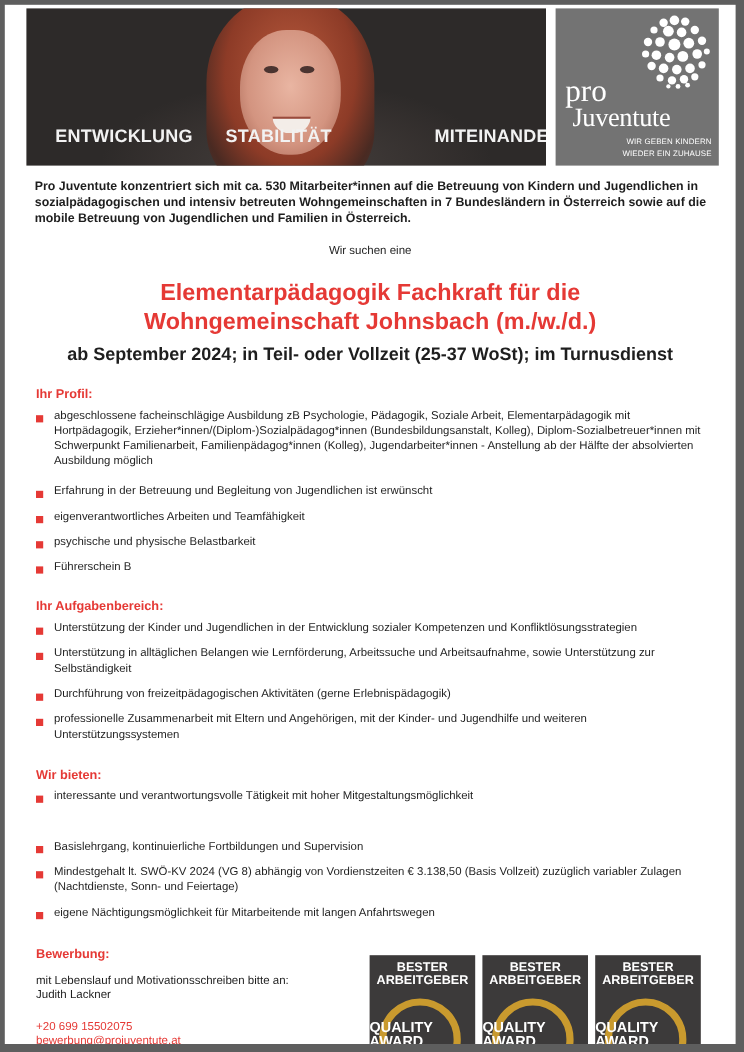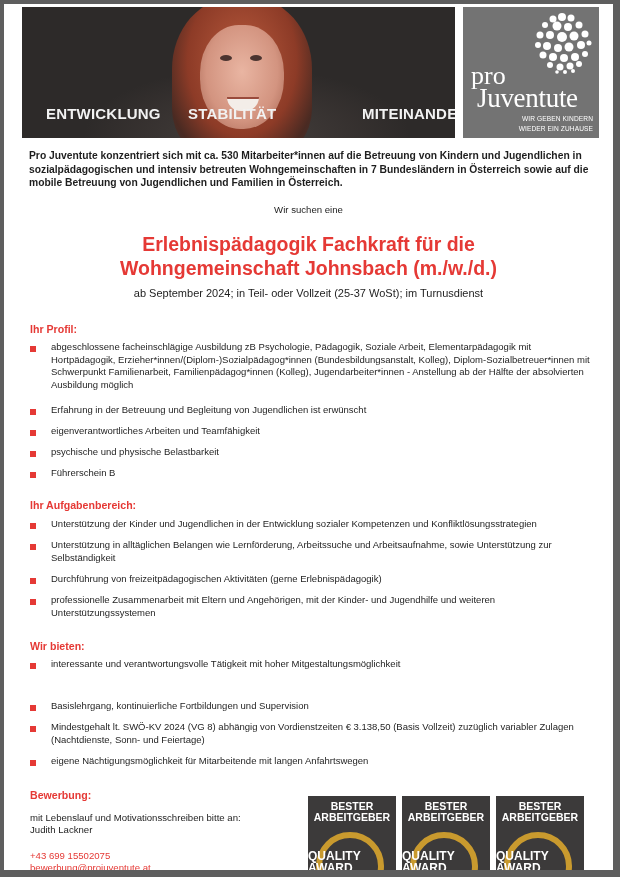--- a/index.html
+++ b/index.html
@@ -12,30 +12,30 @@
   .banner .hair { position:absolute; left:150px; top:-10px; width:140px; height:160px; border-radius:45% 45% 30% 30%;
       background:radial-gradient(ellipse at 50% 40%, #b85a3d 0%, #8d3b27 55%, #4a2a22 80%, rgba(45,42,41,0) 100%); }
   .banner .face { position:absolute; left:178px; top:18px; width:84px; height:104px; border-radius:46% 46% 48% 48%;
       background:radial-gradient(ellipse at 50% 45%, #e9b5a2 0%, #d39480 60%, #a2604e 100%); }
   .banner .eye { position:absolute; width:12px; height:6px; background:#4b3430; border-radius:50%; top:48px; }
   .banner .mouth { position:absolute; left:205px; top:90px; width:32px; height:12px; background:#f3ede8; border-radius:0 0 16px 16px; border-top:2px solid #9a4b3c; }
   .banner .word { position:absolute; bottom:16px; color:#f2f2f2; font-size:15px; font-weight:bold; letter-spacing:0.2px; }
   .logo { position:absolute; left:459px; top:3px; width:136px; height:131px; background:#737373; overflow:hidden; }
   .logo .bubbles { position:absolute; right:4px; top:2px; width:66px; height:66px; }
   .logo .pro { position:absolute; left:8px; top:58px; color:#fff; font-family:"Liberation Serif", serif; font-size:26px; line-height:22px; }
-  .logo .juv { position:absolute; left:14px; top:79px; color:#fff; font-family:"Liberation Serif", serif; font-size:27px; line-height:24px; letter-spacing:-0.3px; }
+  .logo .juv { position:absolute; left:14px; top:79px; color:#fff; font-family:"Liberation Serif", serif; font-size:22px; line-height:24px; letter-spacing:-0.3px; }
   .logo .tag { position:absolute; right:6px; color:#fff; font-size:6.6px; letter-spacing:0.1px; text-align:right; }
   .intro { position:absolute; left:25px; top:145px; width:570px; font-size:10.3px; line-height:13.6px;font-weight:bold; }
   .seek { position:absolute; left:0; width:609px; top:200px; text-align:center; font-size:9.6px; }
   .title { position:absolute; left:0; width:609px; top:228px; text-align:center; color:#e53935; font-size:19.5px; font-weight:bold; line-height:24px; }
-  .subtitle { position:absolute; left:0; width:609px; top:283px; text-align:center; font-size:11px; font-weight:normal; }
+  .subtitle { position:absolute; left:0; width:609px; top:283px; text-align:center; font-size:15px; font-weight:bold; }
   .sec-h { position:absolute; left:26px; color:#e53935; font-size:10.6px; font-weight:bold; }
   .item { position:absolute; left:26px; width:560px; font-size:9.5px; line-height:12.6px; }
   .item .bullet { position:absolute; left:0; top:5px; width:6px; height:6px; background:#e53935; }
-  .item .txt { margin-left:21px; display:block; }
+  .item .txt { margin-left:15px; display:block; }
   .contact { position:absolute; left:26px; font-size:9.6px; line-height:12.5px; }
   .red { color:#e53935; }
   .badge { position:absolute; top:792px; width:88px; height:90px; background:#3c3a3a; overflow:hidden; }
   .badge .b1 { position:absolute; left:0; width:88px; top:5px; text-align:center; color:#fff; font-weight:bold; font-size:10.5px; line-height:11px; }
   .badge .ring { position:absolute; left:8px; top:36px; width:68px; height:68px; border-radius:50%; border:6px solid #c99a2e; box-sizing:border-box; }
   .badge .b2 { position:absolute; left:0; width:88px; top:54px; text-align:left; color:#fff; font-weight:bold; font-size:12px; line-height:12px; }
 </style>
 </head>
 <body>
 
@@ -91,21 +91,21 @@
     <span class="pro">pro</span>
     <span class="juv">Juventute</span>
     <span class="tag" style="top:108px">WIR GEBEN KINDERN</span>
     <span class="tag" style="top:118px">WIEDER EIN ZUHAUSE</span>
   </div>
 
   <div class="intro">Pro Juventute konzentriert sich mit ca. 530 Mitarbeiter*innen auf die Betreuung von Kindern und Jugendlichen in sozialpädagogischen und intensiv betreuten Wohngemeinschaften in 7 Bundesländern in Österreich sowie auf die mobile Betreuung von Jugendlichen und Familien in Österreich.</div>
   <div class="seek">Wir suchen eine</div>
 
   <div class="title">
-    <div>Erlebnispädagogik Fachkraft für die</div>
+    <div>Elementarpädagogik Fachkraft für die</div>
     <div>Wohngemeinschaft Johnsbach (m./w./d.)</div>
   </div>
   <div class="subtitle">ab September 2024; in Teil- oder Vollzeit (25-37 WoSt); im Turnusdienst</div>
 
   <div class="sec-h" style="top:319px">Ihr Profil:</div>
   <div class="item" style="top:337px">
     <span class="bullet"></span>
     <span class="txt">abgeschlossene facheinschlägige Ausbildung zB Psychologie, Pädagogik, Soziale Arbeit, Elementarpädagogik mit Hortpädagogik, Erzieher*innen/(Diplom-)Sozialpädagog*innen (Bundesbildungsanstalt, Kolleg), Diplom-Sozialbetreuer*innen mit Schwerpunkt Familienarbeit, Familienpädagog*innen (Kolleg), Jugendarbeiter*innen - Anstellung ab der Hälfte der absolvierten Ausbildung möglich</span>
   </div>
   <div class="item" style="top:400px">
@@ -157,21 +157,21 @@
     <span class="txt">Mindestgehalt lt. SWÖ-KV 2024 (VG 8) abhängig von Vordienstzeiten € 3.138,50 (Basis Vollzeit) zuzüglich variabler Zulagen (Nachtdienste, Sonn- und Feiertage)</span>
   </div>
   <div class="item" style="top:751px">
     <span class="bullet"></span>
     <span class="txt">eigene Nächtigungsmöglichkeit für Mitarbeitende mit langen Anfahrtswegen</span>
   </div>
 
   <div class="sec-h" style="top:785px">Bewerbung:</div>
   <div class="contact" style="top:808px">mit Lebenslauf und Motivationsschreiben bitte an:</div>
   <div class="contact" style="top:820px">Judith Lackner</div>
-  <div class="contact red" style="top:846px">+43 699 15502075</div>
+  <div class="contact red" style="top:846px">+20 699 15502075</div>
   <div class="contact red" style="top:858px">bewerbung@projuventute.at</div>
 
   <div class="badge" style="left:304px">
     <div class="b1"><span>BESTER</span><br><span>ARBEITGEBER</span></div>
     <div class="ring"></div>
     <div class="b2"><span>QUALITY</span><br><span>AWARD</span></div>
   </div>
   <div class="badge" style="left:398px">
     <div class="b1"><span>BESTER</span><br><span>ARBEITGEBER</span></div>
     <div class="ring"></div>

